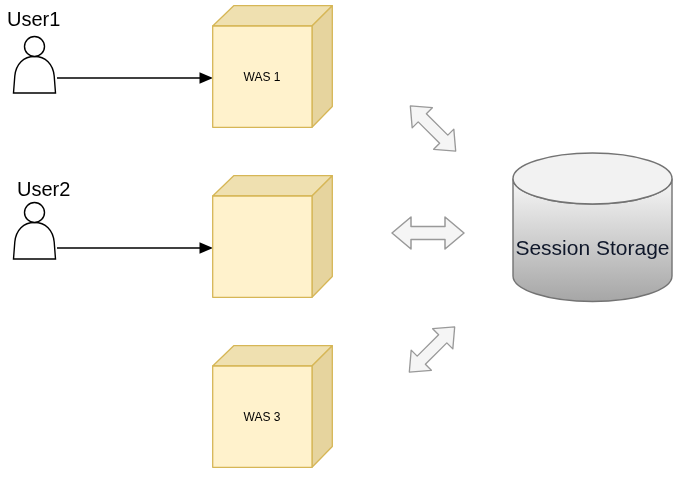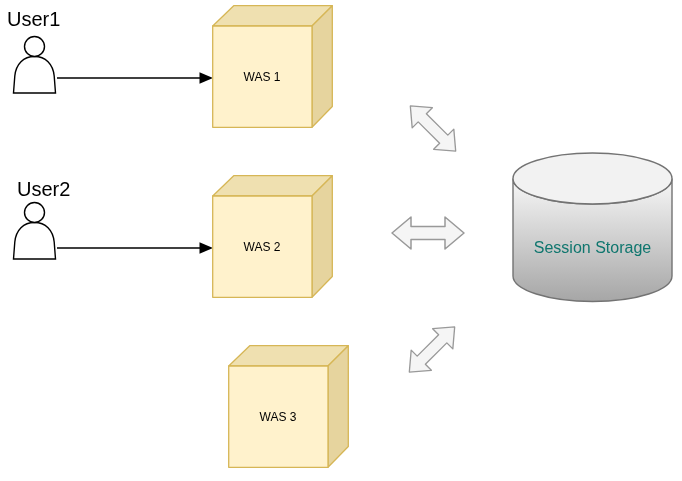--- a/index.html
+++ b/index.html
@@ -22,21 +22,21 @@
   .person-part { fill:#ffffff; stroke-width:1.4; }
   .connector-line { stroke-width:1.5; }
   .dbl-arrow { stroke-width:1.5; stroke-linejoin:round; }
   .rot45  { transform:rotate(45deg); }
   .rotm45 { transform:rotate(-45deg); }
   .cyl-wrap { position:absolute; left:512px; top:152px; width:161px; height:151px; }
   .cyl-shape { stroke-width:1.4; }
   .storage-label {
     position:absolute; left:0; top:80px; width:161px; height:32px;
     display:flex; align-items:center; justify-content:center;
-    font-size:16px; color:#0f766e;
+    font-size:21px; color:#0f172a;
   }
 </style>
 </head>
 <body>
 
 <div class="canvas">
 
   <div class="txt-label" style="left:7px; top:8px;">User1</div>
   <svg class="abs" style="left:12px; top:35px;" width="45" height="59" viewBox="0 0 45 59">
     <path class="person-part" d="M 1.5 58 L 2.8 41 C 4 29 11.5 21.5 22.5 21.5 C 33.5 21.5 41 29 42.2 41 L 43.5 58 Z" stroke="#000000"></path>
@@ -67,24 +67,23 @@
     <line class="connector-line" x1="0" y1="8" x2="143" y2="8" stroke="#000000"></line>
     <path d="M 156 8 L 142.5 2.3 L 142.5 13.7 Z" fill="#000000"></path>
   </svg>
 
   <div class="cube-wrap" style="left:212px; top:175px;">
     <svg width="121" height="123" viewBox="0 0 121 123">
       <polygon class="cube-face" points="0.7,21 21.7,0.7 120.3,0.7 100,21" fill="#EFE0B0" stroke="#D6B656"></polygon>
       <polygon class="cube-face" points="100,21 120.3,0.7 120.3,101.5 100,122.3" fill="#E6D49E" stroke="#D6B656"></polygon>
       <polygon class="cube-face" points="0.7,21 100,21 100,122.3 0.7,122.3" fill="#FFF2CC" stroke="#D6B656"></polygon>
     </svg>
-    <div class="cube-label">WAS 2</div>
   </div>
 
-  <div class="cube-wrap" style="left:228px; top:345px;">
+  <div class="cube-wrap" style="left:212px; top:345px;">
     <svg width="121" height="123" viewBox="0 0 121 123">
       <polygon class="cube-face" points="0.7,21 21.7,0.7 120.3,0.7 100,21" fill="#EFE0B0" stroke="#D6B656"></polygon>
       <polygon class="cube-face" points="100,21 120.3,0.7 120.3,101.5 100,122.3" fill="#E6D49E" stroke="#D6B656"></polygon>
       <polygon class="cube-face" points="0.7,21 100,21 100,122.3 0.7,122.3" fill="#FFF2CC" stroke="#D6B656"></polygon>
     </svg>
     <div class="cube-label">WAS 3</div>
   </div>
 
   <svg class="abs rot45" style="left:400px; top:113px;" width="66" height="31" viewBox="0 0 74 34">
     <polygon class="dbl-arrow" points="1,17 20,1 20,10.5 54,10.5 54,1 73,17 54,33 54,23.5 20,23.5 20,33" fill="#F5F5F5" stroke="#999999"></polygon>

